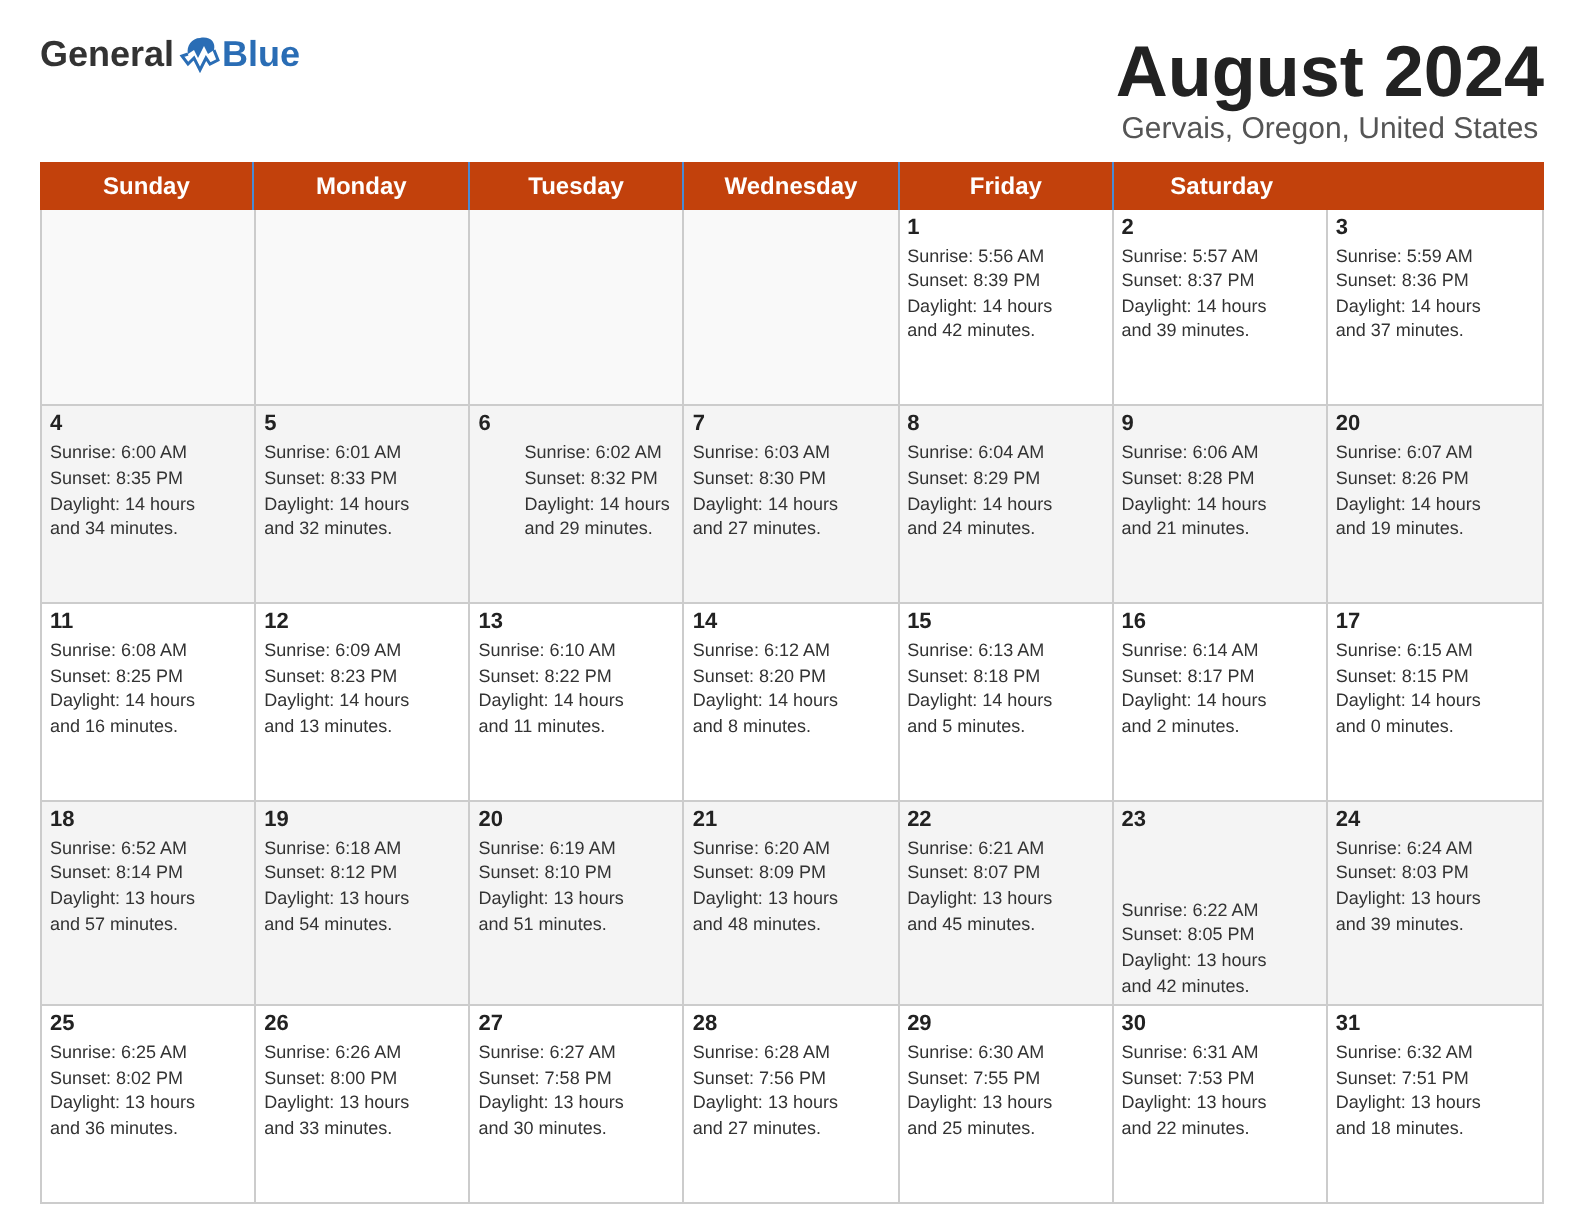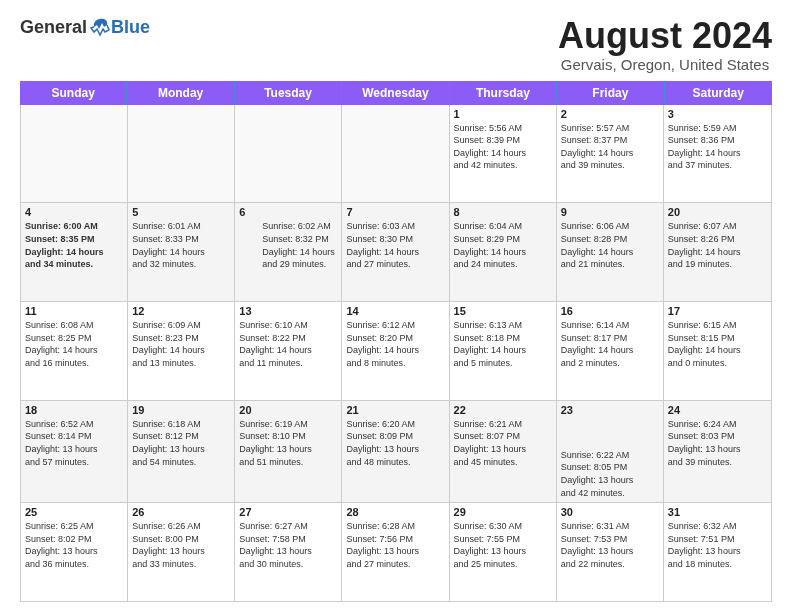--- a/index.html
+++ b/index.html
@@ -62,21 +62,21 @@
       color: #555;
     }
     .calendar {
       flex: 1;
       display: flex;
       flex-direction: column;
     }
     .cal-header {
       display: grid;
       grid-template-columns: repeat(7, 1fr);
-      background: #8b5cf6;
+      background: #c2410c;
       color: #fff;
       font-size: 12px;
       font-weight: bold;
     }
     .cal-header-cell {
       padding: 5px 4px;
       text-align: center;
       border-right: 1px solid #4a8ad4;
     }
     .cal-header-cell:last-child { border-right: none; }
@@ -137,21 +137,20 @@
       <div class="subtitle">Gervais, Oregon, United States</div>
     </div>
   </div>
 
   <div class="calendar">
     <div class="cal-header">
     <div class="cal-header-cell">Sunday</div>
         <div class="cal-header-cell">Monday</div>
         <div class="cal-header-cell">Tuesday</div>
         <div class="cal-header-cell">Wednesday</div>
-        <div class="cal-header-cell">Thursday</div>
         <div class="cal-header-cell">Friday</div>
         <div class="cal-header-cell">Saturday</div>
       </div>
     <div class="cal-wrapper">
     <div class="cal-row">
           <div class="cal-cell empty"></div>
           <div class="cal-cell empty"></div>
           <div class="cal-cell empty"></div>
           <div class="cal-cell empty"></div>
           <div class="cal-cell">
@@ -172,21 +171,21 @@
             <div class="day-num">3</div>
             <div class="cell-text" style="white-space: pre-line;">Sunrise: 5:59 AM
 Sunset: 8:36 PM
 Daylight: 14 hours
 and 37 minutes.</div>
           </div>
         </div>
         <div class="cal-row">
           <div class="cal-cell alt">
             <div class="day-num">4</div>
-            <div class="cell-text" style="white-space: pre-line; font-weight: bold;">Sunrise: 6:00 AM
+            <div class="cell-text" style="white-space: pre-line;">Sunrise: 6:00 AM
 Sunset: 8:35 PM
 Daylight: 14 hours
 and 34 minutes.</div>
           </div>
           <div class="cal-cell alt">
             <div class="day-num">5</div>
             <div class="cell-text" style="white-space: pre-line;">Sunrise: 6:01 AM
 Sunset: 8:33 PM
 Daylight: 14 hours
 and 32 minutes.</div>

